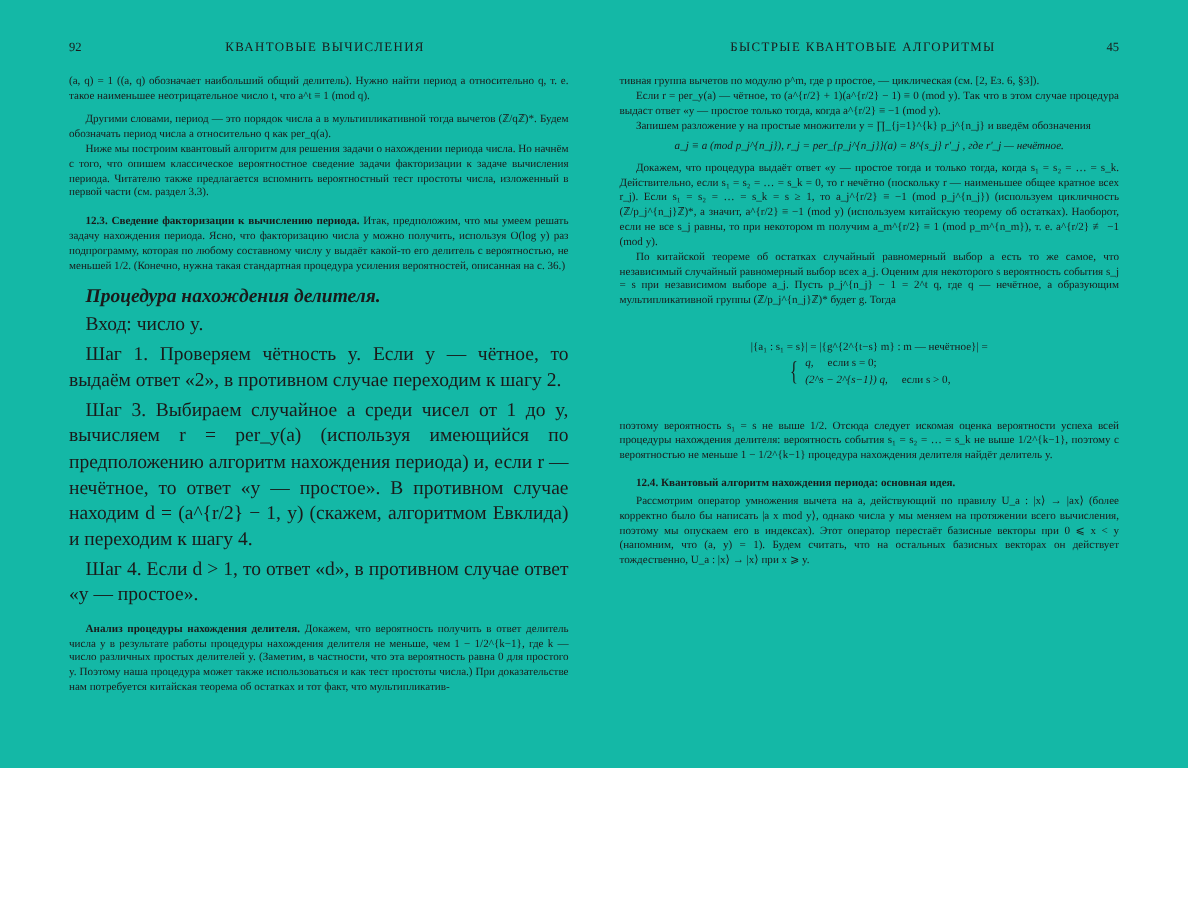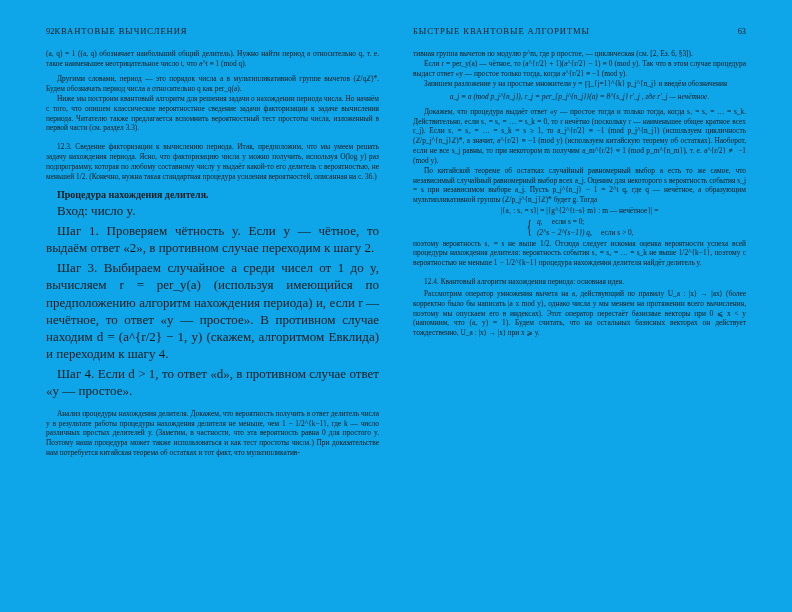--- a/index.html
+++ b/index.html
@@ -10,24 +10,24 @@
   body {
     width: 792px;
     height: 612px;
     overflow: hidden;
     font-family: "Liberation Serif", serif;
     color: #1a1a1a;
   }
   .page {
     position: relative;
     width: 792px;
-    height: 612px;
+    height: 512px;
     box-sizing: border-box;
     padding: 26px 46px 32px 46px;
-    background: #0ea5e9;
+    background: #14b8a6;
   }
   .columns {
     display: flex;
     gap: 34px;
     height: 100%;
   }
   .col {
     flex: 1 1 50%;
     min-width: 0;
   }
@@ -39,20 +39,21 @@
     margin-bottom: 12px;
     height: 11px;
   }
   .runhead .folio {
     font-family: "Liberation Serif", serif;
     font-size: 8.4px;
     letter-spacing: 0;
   }
   .runhead .title {
     flex: 1;
+    text-align: center;
     text-transform: uppercase;
     font-variant: small-caps;
     font-size: 8.6px;
     letter-spacing: 0.9px;
   }
   .runhead.left .folio { text-align: left; }
   .runhead.right .folio { text-align: right; }
 
   p.body {
     margin: 0;
@@ -66,27 +67,28 @@
   p.body.noind { text-indent: 0; }
   p.gap { margin-top: 5.5px; }
 
   .secthead {
     margin: 9px 0 2px 0;
     font-size: 7.4px;
     line-height: 1.33;
     text-align: justify;
     text-indent: 11px;
   }
-  .secthead b { font-weight: normal; }
+  .secthead b { font-weight: bold; }
 
   .subhead {
     margin: 7px 0 1.5px 0;
-    font-size: 10px;
+    font-size: 13px;
     font-weight: bold;
     text-align: center;
+    font-style: italic;
   }
   .subhead.left {
     text-align: left;
     text-indent: 11px;
   }
   .step {
     margin: 2.5px 0 0 0;
     font-size: 13px;
     line-height: 1.33;
     text-align: justify;
@@ -94,21 +96,21 @@
   }
 
   .displaymath {
     margin: 4px 0 4px 0;
     font-size: 7.4px;
     text-align: center;
     font-style: italic;
     line-height: 1.4;
   }
   .mathblock {
-    margin: 0 0;
+    margin: 20px 0;
     font-size: 7.4px;
     line-height: 1.5;
     text-align: center;
   }
   .cases {
     display: inline-block;
     text-align: left;
     vertical-align: middle;
   }
   .cases-row { white-space: nowrap; text-align: center; }
@@ -128,39 +130,39 @@
 <div class="page">
   <div class="columns">
 
     <div class="col">
       <div class="runhead left">
         <span class="folio">92</span>
         <span class="title">Квантовые вычисления</span>
       </div>
 
       <p class="body noind">(a, q) = 1 ((a, q) обозначает наибольший общий делитель). Нужно найти период a относительно q, т. е. такое наименьшее неотрицательное число t, что a^t ≡ 1 (mod q).</p>
-      <p class="body gap">Другими словами, период — это порядок числа a в мультипликативной группе вычетов (ℤ/qℤ)*. Будем обозначать период числа a относительно q как per_q(a).</p>
+      <p class="body gap">Другими словами, период — это порядок числа a в мультипликативной тогда вычетов (ℤ/qℤ)*. Будем обозначать период числа a относительно q как per_q(a).</p>
       <p class="body">Ниже мы построим квантовый алгоритм для решения задачи о нахождении периода числа. Но начнём с того, что опишем классическое вероятностное сведение задачи факторизации к задаче вычисления периода. Читателю также предлагается вспомнить вероятностный тест простоты числа, изложенный в первой части (см. раздел 3.3).</p>
 
       <p class="secthead"><b>12.3.</b> <b>Сведение факторизации к вычислению периода.</b> <span>Итак, предположим, что мы умеем решать задачу нахождения периода. Ясно, что факторизацию числа y можно получить, используя O(log y) раз подпрограмму, которая по любому составному числу y выдаёт какой-то его делитель с вероятностью, не меньшей 1/2. (Конечно, нужна такая стандартная процедура усиления вероятностей, описанная на с. 36.)</span></p>
 
       <div class="subhead left">Процедура нахождения делителя.</div>
       <p class="step">Вход: число y.</p>
 
       <p class="step">Шаг 1. Проверяем чётность y. Если y — чётное, то выдаём ответ «2», в противном случае переходим к шагу 2.</p>
       <p class="step">Шаг 3. Выбираем случайное a среди чисел от 1 до y, вычисляем r = per_y(a) (используя имеющийся по предположению алгоритм нахождения периода) и, если r — нечётное, то ответ «y — простое». В противном случае находим d = (a^{r/2} − 1, y) (скажем, алгоритмом Евклида) и переходим к шагу 4.</p>
       <p class="step">Шаг 4. Если d &gt; 1, то ответ «d», в противном случае ответ «y — простое».</p>
 
       <p class="secthead"><b>Анализ процедуры нахождения делителя.</b> <span>Докажем, что вероятность получить в ответ делитель числа y в результате работы процедуры нахождения делителя не меньше, чем 1 − 1/2^{k−1}, где k — число различных простых делителей y. (Заметим, в частности, что эта вероятность равна 0 для простого y. Поэтому наша процедура может также использоваться и как тест простоты числа.) При доказательстве нам потребуется китайская теорема об остатках и тот факт, что мультипликатив-</span></p>
     </div>
 
     <div class="col">
       <div class="runhead right">
         <span class="title">Быстрые квантовые алгоритмы</span>
-        <span class="folio">63</span>
+        <span class="folio">45</span>
       </div>
 
       <p class="body noind">тивная группа вычетов по модулю p^m, где p простое, — циклическая (см. [2, Ез. 6, §3]).</p>
       <p class="body">Если r = per_y(a) — чётное, то (a^{r/2} + 1)(a^{r/2} − 1) ≡ 0 (mod y). Так что в этом случае процедура выдаст ответ «y — простое только тогда, когда a^{r/2} ≡ −1 (mod y).</p>
       <p class="body">Запишем разложение y на простые множители y = ∏_{j=1}^{k} p_j^{n_j} и введём обозначения</p>
 
       <div class="displaymath">a_j ≡ a  (mod p_j^{n_j}),   r_j = per_{p_j^{n_j}}(a) = 8^{s_j} r'_j ,  где r'_j — нечётное.</div>
 
       <p class="body">Докажем, что процедура выдаёт ответ «y — простое тогда и только тогда, когда s₁ = s₂ = … = s_k. Действительно, если s₁ = s₂ = … = s_k = 0, то r нечётно (поскольку r — наименьшее общее кратное всех r_j). Если s₁ = s₂ = … = s_k = s ≥ 1, то a_j^{r/2} ≡ −1 (mod p_j^{n_j}) (используем цикличность (ℤ/p_j^{n_j}ℤ)*, а значит, a^{r/2} ≡ −1 (mod y) (используем китайскую теорему об остатках). Наоборот, если не все s_j равны, то при некотором m получим a_m^{r/2} ≡ 1 (mod p_m^{n_m}), т. е. a^{r/2} ≢ −1 (mod y).</p>
       <p class="body">По китайской теореме об остатках случайный равномерный выбор a есть то же самое, что независимый случайный равномерный выбор всех a_j. Оценим для некоторого s вероятность события s_j = s при независимом выборе a_j. Пусть p_j^{n_j} − 1 = 2^t q, где q — нечётное, а образующим мультипликативной группы (ℤ/p_j^{n_j}ℤ)* будет g. Тогда</p>

